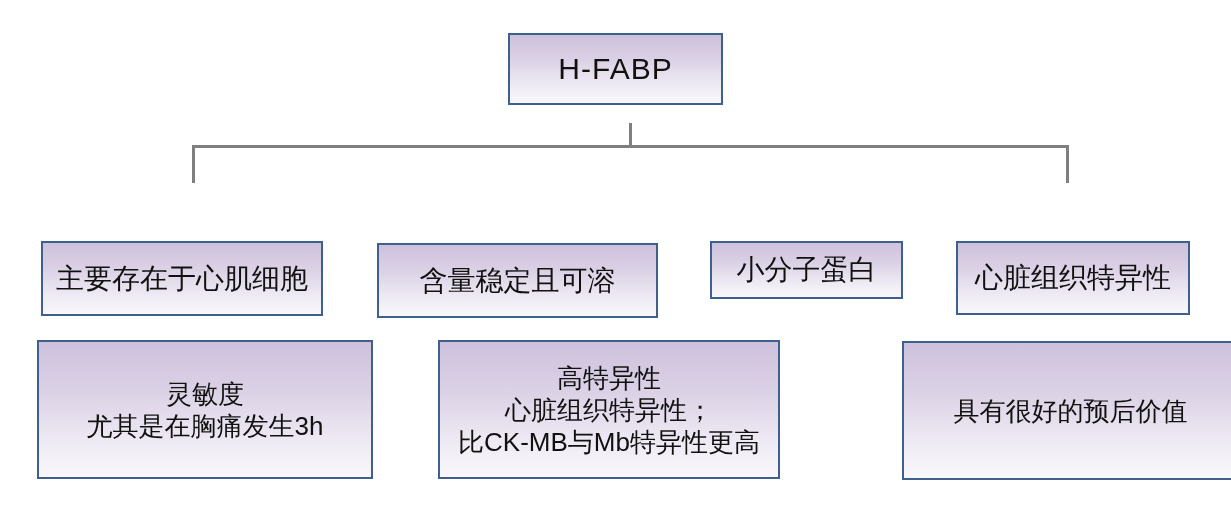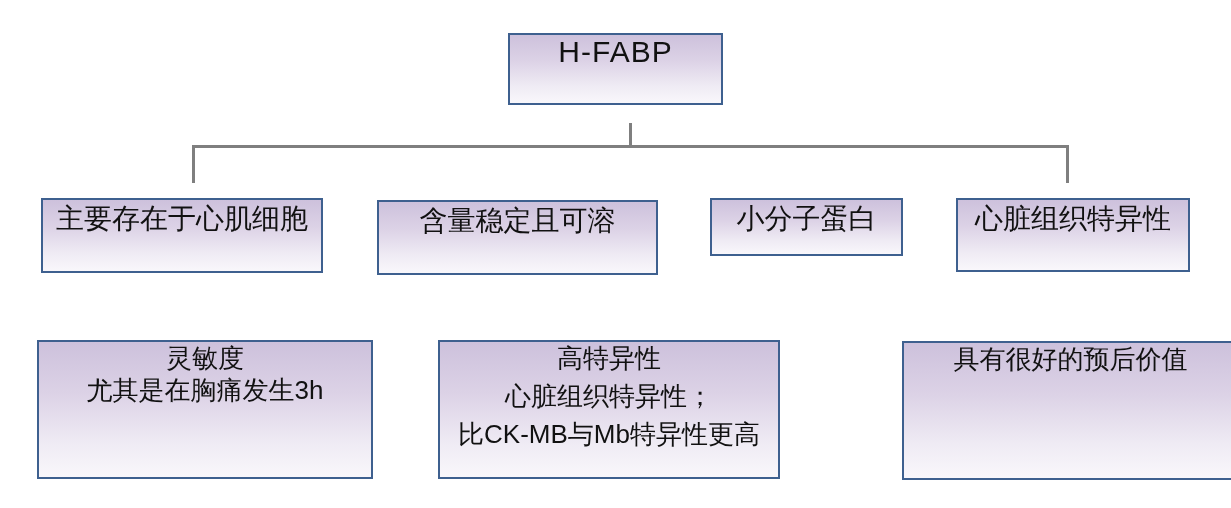--- a/index.html
+++ b/index.html
@@ -16,27 +16,27 @@
     overflow: hidden;
   }
   .box {
     position: absolute;
     box-sizing: border-box;
     border: 2px solid #3e608f;
     background: linear-gradient(180deg, #cdc1dc 0%, #dcd2e6 38%, #efebf4 75%, #f9f7fb 100%);
     display: flex;
     flex-direction: column;
     align-items: center;
-    justify-content: flex-start;
+    justify-content: center;
     text-align: center;
     color: #111111;
   }
   .box .label { width: 100%; }
   .root-box { font-size: 30px; letter-spacing: 1px; }
-  .feature-box { font-size: 28px; }
+  .feature-box { font-size: 28px; margin-top: 43px; }
   .detail-box { font-size: 26px; line-height: 32px; }
   .connector {
     position: absolute;
     background: #7f7f7f;
   }
 </style>
 </head>
 <body>
 
 <div class="canvas">
@@ -60,21 +60,21 @@
     <div class="label">小分子蛋白</div>
   </div>
   <div class="box feature-box" style="left:956px; top:198px; width:234px; height:74px;">
     <div class="label">心脏组织特异性</div>
   </div>
 
   <div class="box detail-box" style="left:37px; top:340px; width:336px; height:139px;">
     <div class="label">灵敏度</div>
     <div class="label">尤其是在胸痛发生3h</div>
   </div>
-  <div class="box detail-box" style="left:438px; top:340px; width:342px; height:139px;gap:6px;">
+  <div class="box detail-box" style="left:438px; top:340px; width:342px; height:139px;">
     <div class="label">高特异性</div>
     <div class="label">心脏组织特异性；</div>
     <div class="label">比CK-MB与Mb特异性更高</div>
   </div>
   <div class="box detail-box" style="left:902px; top:341px; width:337px; height:139px;">
     <div class="label">具有很好的预后价值</div>
   </div>
 
 </div>
 

